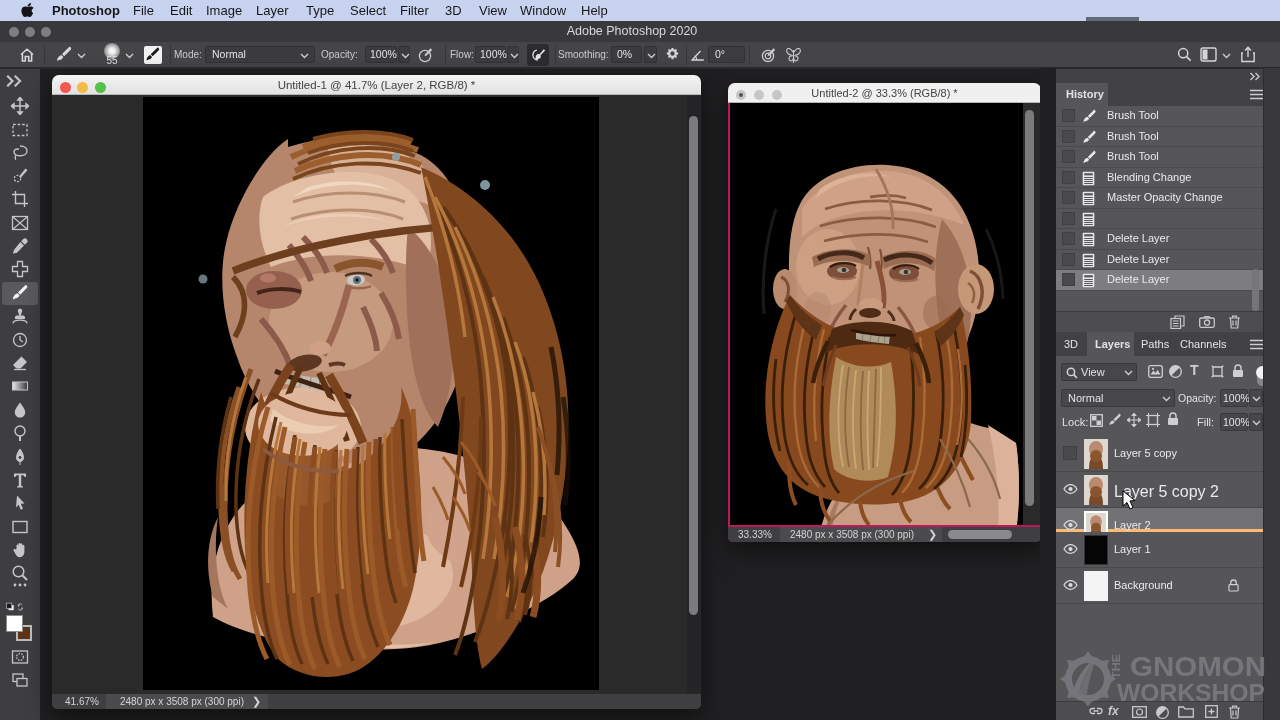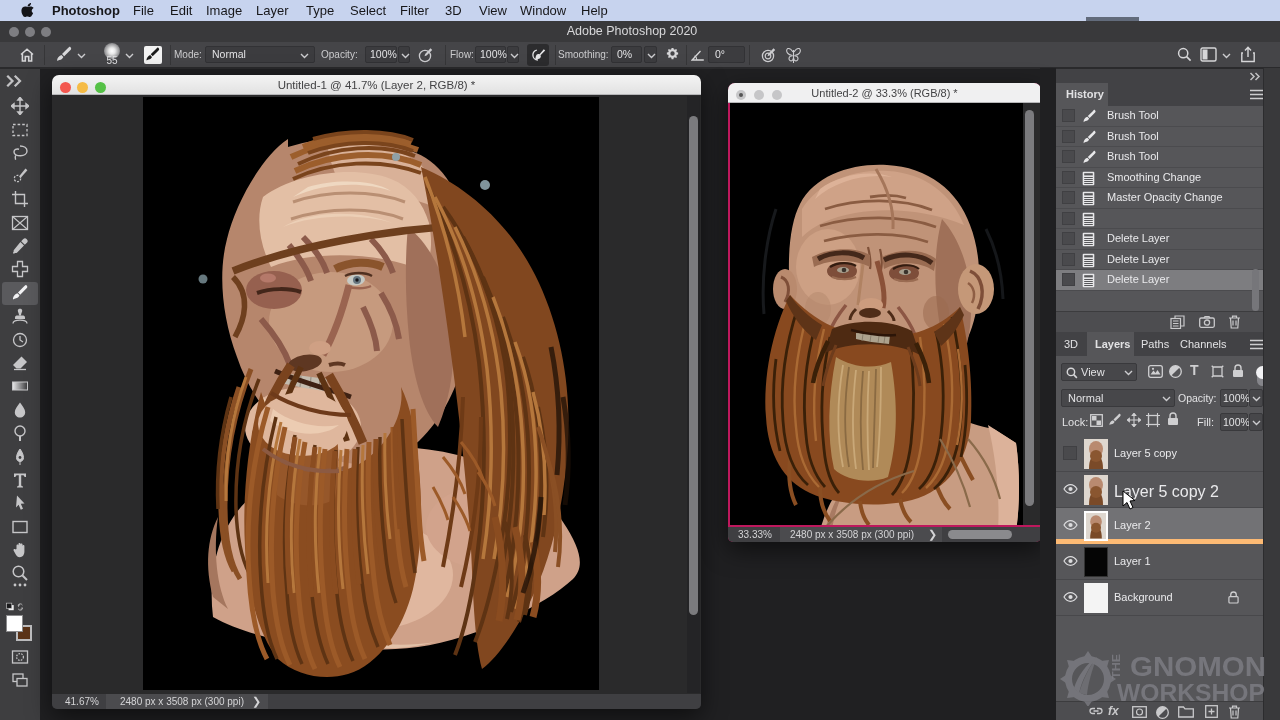--- a/index.html
+++ b/index.html
@@ -736,21 +736,21 @@
       </div>
       <div style="position:relative;height:20.5px;background:#565659;border-bottom:1px solid #4b4b4e">
         <div style="position:absolute;left:6px;top:3px;width:13px;height:13px;background:#4a4a4d;border:1px solid #404043"></div>
         <svg style="position:absolute;left:26px;top:3px" width="13" height="15" viewBox="0 0 13 15">
           <rect x="0.7" y="0.7" width="11.6" height="13.6" rx="1" fill="#e8e8ea"></rect>
           <rect x="2.2" y="2.2" width="8.6" height="2.2" fill="#565659"></rect>
           <g stroke="#565659" stroke-width="1">
             <path d="M2.2 6.5 H10.8 M2.2 8.5 H10.8 M2.2 10.5 H10.8 M2.2 12.5 H10.8"></path>
           </g>
         </svg>
-        <span style="position:absolute;left:51px;top:3px;color:#eaeaec;font-size:11px">Smoothing Change</span>
+        <span style="position:absolute;left:51px;top:3px;color:#eaeaec;font-size:11px">Blending Change</span>
       </div>
       <div style="position:relative;height:20.5px;background:#565659;border-bottom:1px solid #4b4b4e">
         <div style="position:absolute;left:6px;top:3px;width:13px;height:13px;background:#4a4a4d;border:1px solid #404043"></div>
         <svg style="position:absolute;left:26px;top:3px" width="13" height="15" viewBox="0 0 13 15">
           <rect x="0.7" y="0.7" width="11.6" height="13.6" rx="1" fill="#e8e8ea"></rect>
           <rect x="2.2" y="2.2" width="8.6" height="2.2" fill="#565659"></rect>
           <g stroke="#565659" stroke-width="1">
             <path d="M2.2 6.5 H10.8 M2.2 8.5 H10.8 M2.2 10.5 H10.8 M2.2 12.5 H10.8"></path>
           </g>
         </svg>
@@ -931,21 +931,21 @@
           <path fill="none" stroke="#dcdcde" stroke-width="1.2" d="M1 5 C3 1.7 5 0.7 7.5 0.7 10 0.7 12 1.7 14 5 12 8.3 10 9.3 7.5 9.3 5 9.3 3 8.3 1 5 Z"></path>
           <circle cx="7.5" cy="5" r="2.1" fill="#dcdcde"></circle>
         </svg>
         <div style="position:absolute;left:28px;top:3px;width:24px;height:30px;background:#ded7cf;border:0px"><svg width="24" height="30" viewBox="0 0 24 30">
             <ellipse cx="12" cy="10" rx="7" ry="8" fill="#b98a70"></ellipse>
             <path d="M5 30 C5 20 8 16 12 16 16 16 19 20 19 30 Z" fill="#7a4a28"></path>
             <ellipse cx="12" cy="17" rx="6" ry="6" fill="#8a5630"></ellipse>
           </svg></div>
         <span style="position:absolute;left:58px;top:11px;color:#eaeaec;font-size:16px">Layer 5 copy 2</span>
       </div>
-      <div style="position:relative;height:36px;background:#727275;border-bottom:5px solid #fdba74">
+      <div style="position:relative;height:24px;background:#727275;border-bottom:3px solid #fdba74">
         <div style="position:absolute;left:4px;top:9px;width:20px;height:17px;"></div>
         <svg style="position:absolute;left:7px;top:12px" width="15" height="10" viewBox="0 0 15 10">
           <path fill="none" stroke="#dcdcde" stroke-width="1.2" d="M1 5 C3 1.7 5 0.7 7.5 0.7 10 0.7 12 1.7 14 5 12 8.3 10 9.3 7.5 9.3 5 9.3 3 8.3 1 5 Z"></path>
           <circle cx="7.5" cy="5" r="2.1" fill="#dcdcde"></circle>
         </svg>
         <div style="position:absolute;left:28px;top:3px;width:24px;height:30px;background:#ded7cf;border:2px solid #fff"><svg width="20" height="26" viewBox="0 0 24 30">
             <ellipse cx="12" cy="10" rx="7" ry="8" fill="#b98a70"></ellipse>
             <path d="M5 30 C5 20 8 16 12 16 16 16 19 20 19 30 Z" fill="#7a4a28"></path>
             <ellipse cx="12" cy="17" rx="6" ry="6" fill="#8a5630"></ellipse>
           </svg></div>

